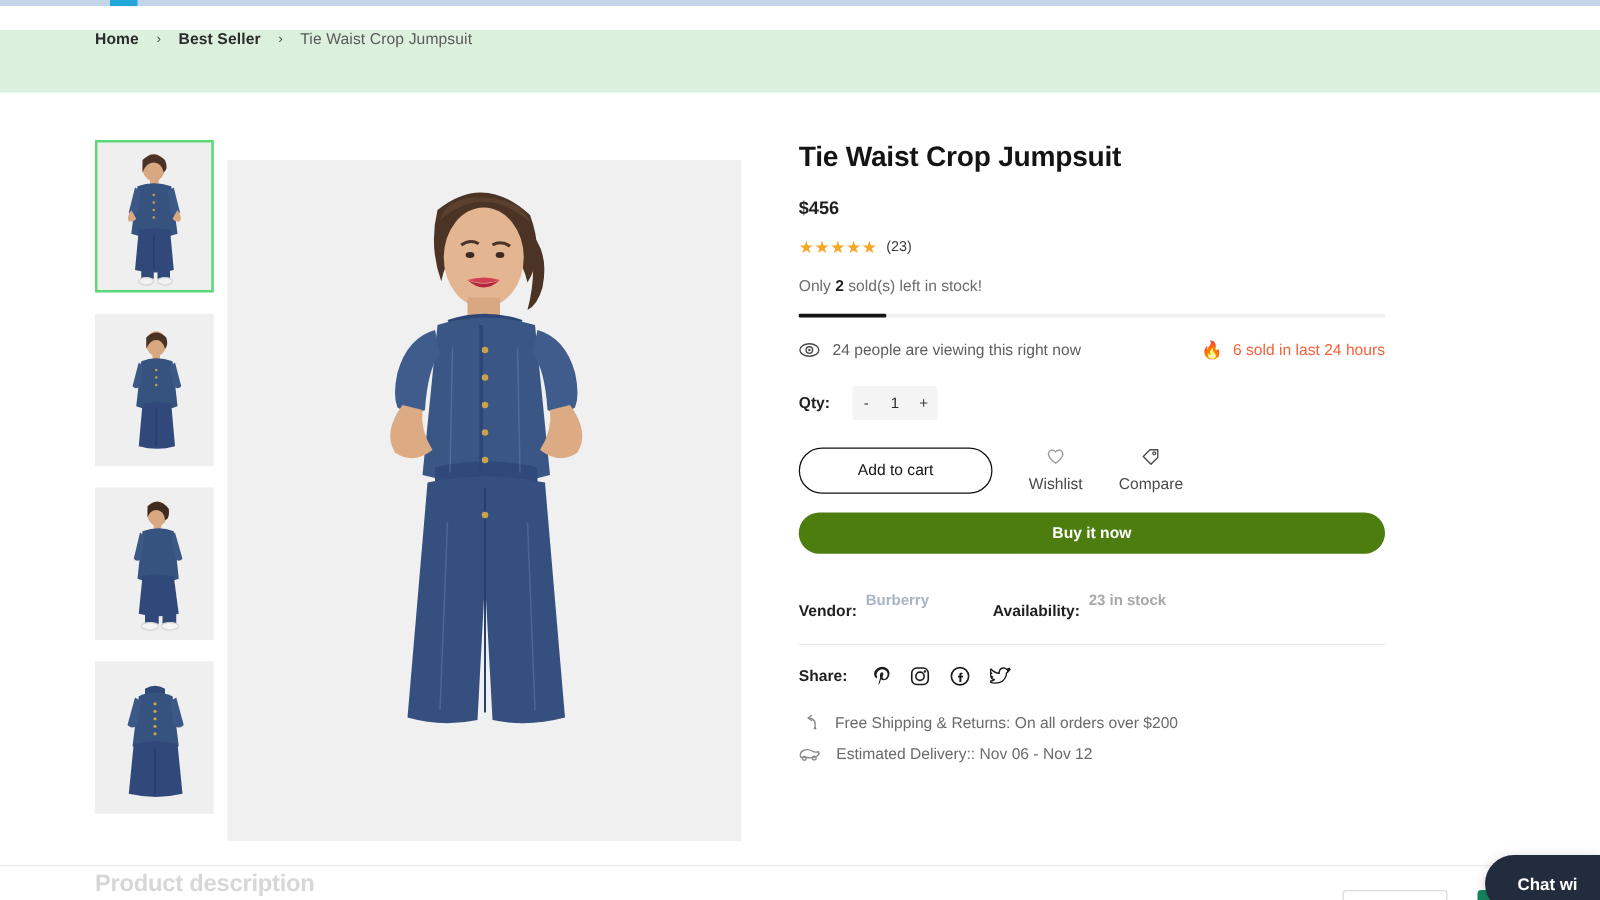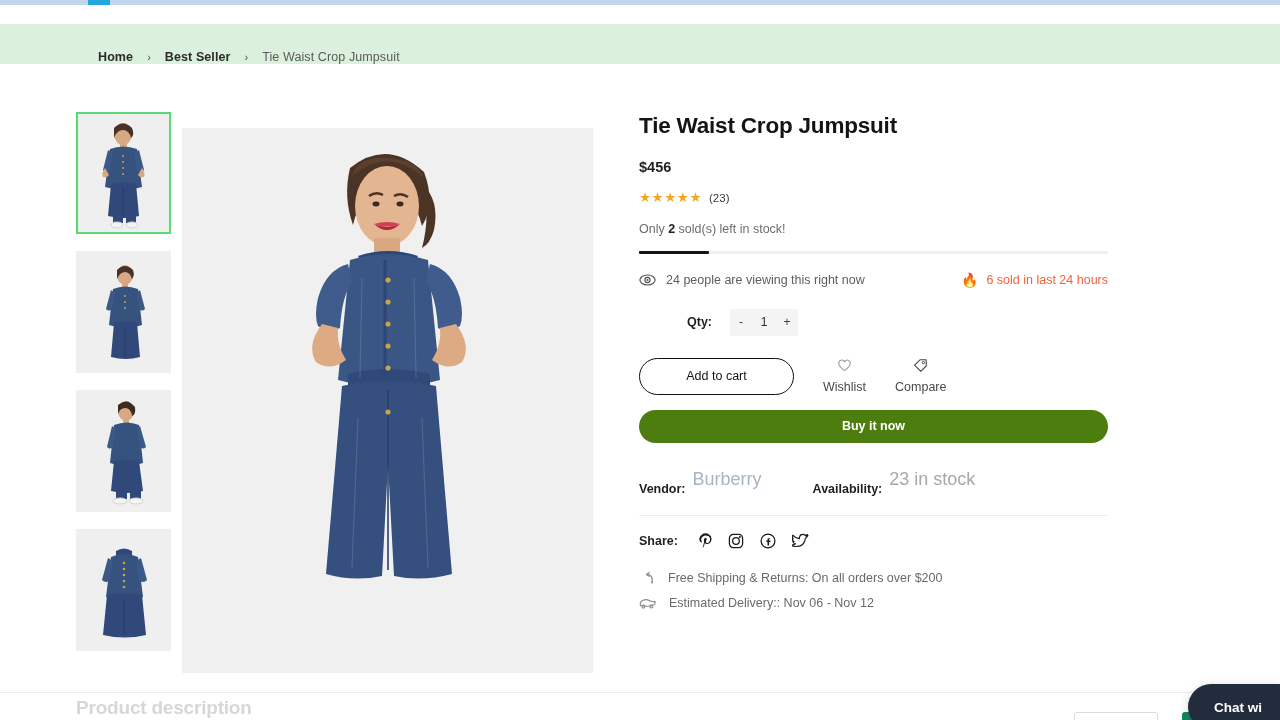--- a/index.html
+++ b/index.html
@@ -21,23 +21,23 @@
     position: absolute; top: 0px; left: 88px; width: 22px; height: 5px;
     background: #22a7dd;
   }
   .topbar-gap {
     position: absolute; top: 5px; left: 0; width: 1280px; height: 19px;
     background: #ffffff;
   }
 
   
   .crumb-band {
-    position: absolute; top: 24px; left: 0; width: 1280px; height: 40px;
+    position: absolute; top: 24px; left: 0; width: 1280px; height: 50px;
     background: #dcf1dd;
-    display: flex; align-items: flex-end; padding-left: 22px;
+    display: flex; align-items: flex-start;
   }
   .crumb-inner { display: flex; align-items: center; padding-left: 76px; gap: 0; }
   .crumb-link {
     font-size: 12.5px; font-weight: 700; color: #2b2b2b;
     letter-spacing: .1px; white-space: nowrap; cursor: pointer;
   }
   .crumb-current {
     font-size: 12.5px; font-weight: 400; color: #5a5a5a;
     letter-spacing: .1px; white-space: nowrap;
   }
@@ -94,21 +94,21 @@
     margin-top: 19px; display: flex; align-items: center;
     justify-content: space-between; width: 469px;
   }
   .viewing { display: flex; align-items: center; gap: 10px; }
   .viewing-txt { font-size: 12.5px; color: #5e5e5e; }
   .sold { display: flex; align-items: center; gap: 8px; }
   .sold-txt { font-size: 12.5px; color: #f4623a; }
   .flame { font-size: 14px; line-height: 1; }
 
   .qty-row { margin-top: 22px; display: flex; align-items: center; gap: 18px; }
-  .qty-label { font-size: 12.5px; font-weight: 700; color: #1f1f1f; margin-left: 48px; }
+  .qty-label { font-size: 12.5px; font-weight: 700; color: #1f1f1f; }
   .qty-box {
     display: flex; align-items: center; background: #f4f4f4;
     height: 27px; border-radius: 2px; overflow: hidden;
   }
   .qty-btn {
     width: 22px; height: 27px; display: flex; align-items: center;
     justify-content: center; font-size: 12px; color: #3d3d3d;
     cursor: pointer; background: transparent; border: none;
     font-family: "Liberation Sans", sans-serif;
   }
@@ -128,21 +128,21 @@
   }
   .btn-buy {
     margin-top: 15px; width: 469px; height: 33px; border: none;
     border-radius: 18px; background: #4d7c0f; color: #ffffff;
     font-size: 12.5px; font-weight: 700; cursor: pointer;
     font-family: "Liberation Sans", sans-serif;
   }
 
   .meta-row { margin-top: 21px; display: flex; align-items: center; }
   .meta-k { font-size: 12.5px; font-weight: 700; color: #1f1f1f; margin-top: 18px; }
-  .meta-v { font-size: 18px; color: #a9b4c4; margin-left: 7px; }
+  .meta-v { font-size: 12px; color: #a9b4c4; margin-left: 7px; font-weight: bold; }
   .meta-v.plain { color: #a8a8a8; }
   .meta-gap { width: 51px; }
 
   .rule { margin-top: 19px; width: 469px; height: 1px; background: #ececec; }
 
   .share-row { margin-top: 17px; display: flex; align-items: center; gap: 0; }
   .share-k { font-size: 12.5px; font-weight: 700; color: #1f1f1f; margin-right: 19px; }
   .share-ico { margin-right: 16px; cursor: pointer; display: flex; }
 
   .ship-row { margin-top: 22px; display: flex; align-items: center; gap: 13px; }

